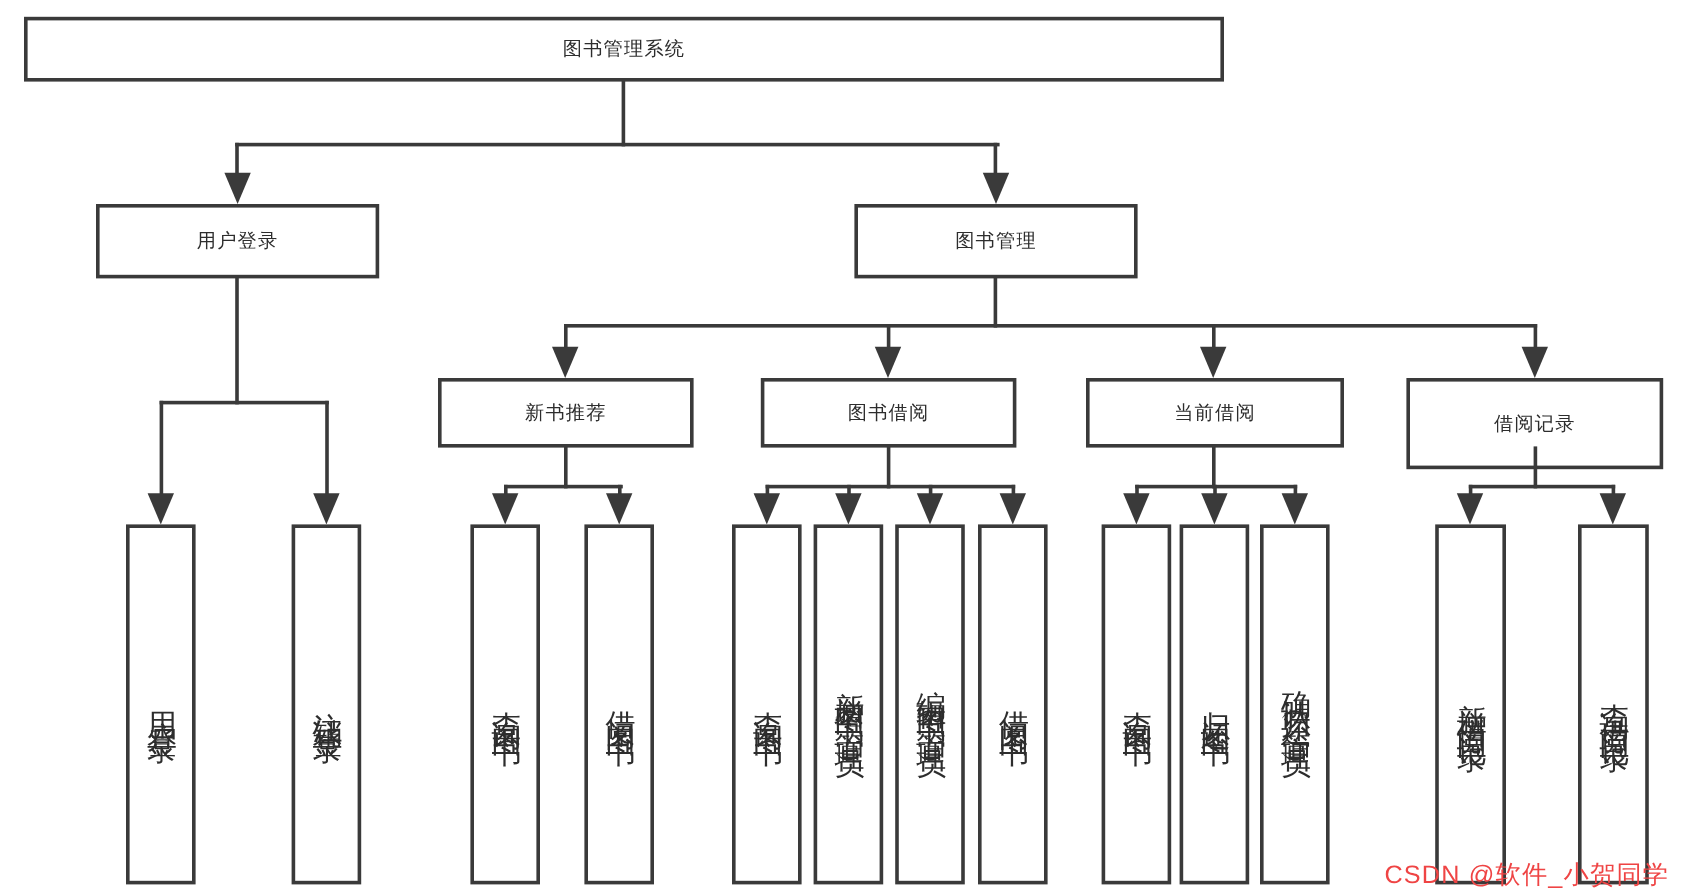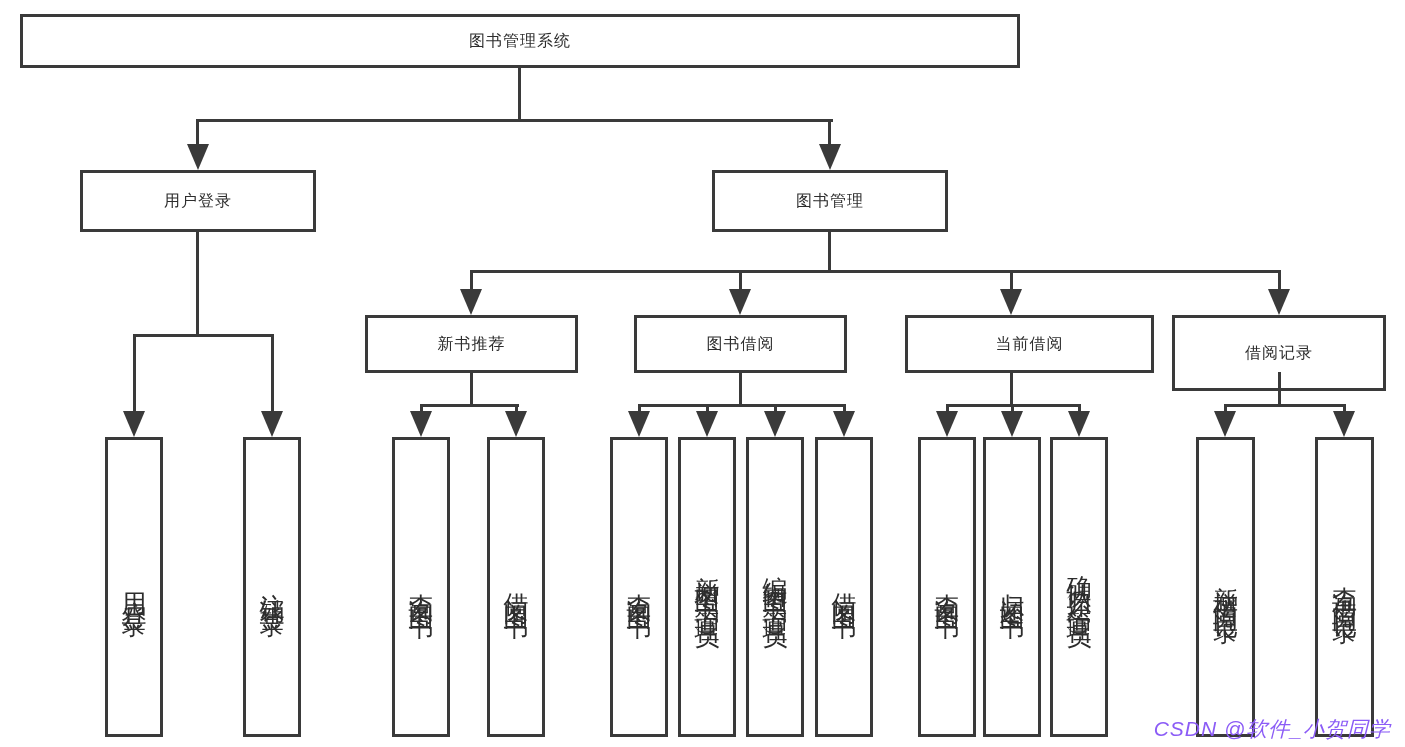--- a/index.html
+++ b/index.html
@@ -36,23 +36,22 @@
   }
   .line { position:absolute; background:#3a3a3a; }
   .arrow {
     position:absolute; width:0; height:0;
     border-left:11px solid transparent;
     border-right:11px solid transparent;
     border-top:26px solid #3a3a3a;
   }
   .watermark {
     position:absolute; right:14px; bottom:4px;
-    font-size:21px; color:#8b5cf6; letter-spacing:1px;
+    font-size:21px; color:#ef4444; letter-spacing:1px;
     white-space:nowrap;
-    font-style:italic;
   }
 </style>
 </head>
 <body>
 
 <div class="canvas">
 
   <div class="hbox" style="left:20px;top:14px;width:1000px;height:54px">
     <span>图书管理系统</span>
   </div>
@@ -88,21 +87,21 @@
   <div class="arrow" style="left:1000px;top:289px"></div>
   <div class="line" style="left:1278px;top:270px;width:3px;height:22px"></div>
   <div class="arrow" style="left:1268px;top:289px"></div>
 
   <div class="hbox" style="left:634px;top:315px;width:213px;height:58px">
     <span>图书借阅</span>
   </div>
   <div class="hbox" style="left:365px;top:315px;width:213px;height:58px">
     <span>新书推荐</span>
   </div>
-  <div class="hbox" style="left:905px;top:315px;width:249px;height:58px">
+  <div class="hbox" style="left:905px;top:315px;width:215px;height:58px">
     <span>当前借阅</span>
   </div>
   <div class="hbox" style="left:1172px;top:315px;width:214px;height:76px">
     <span>借阅记录</span>
   </div>
 
   <div class="line" style="left:470px;top:372px;width:3px;height:35px"></div>
   <div class="line" style="left:420px;top:404px;width:99px;height:3px"></div>
   <div class="line" style="left:420px;top:404px;width:3px;height:10px"></div>
   <div class="arrow" style="left:410px;top:411px"></div>

